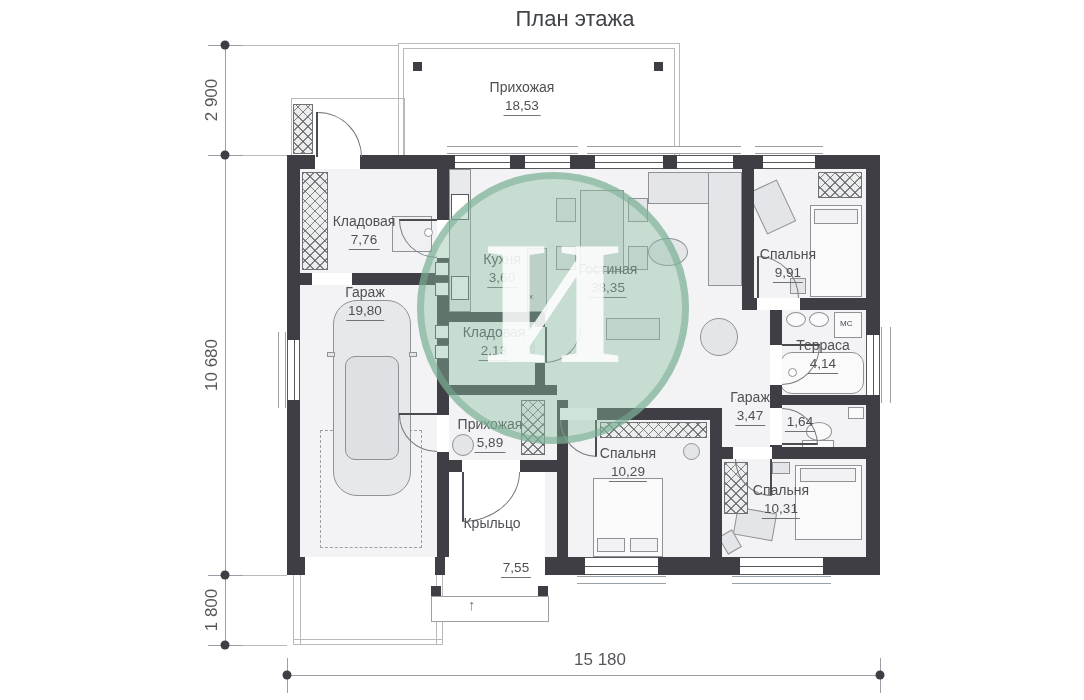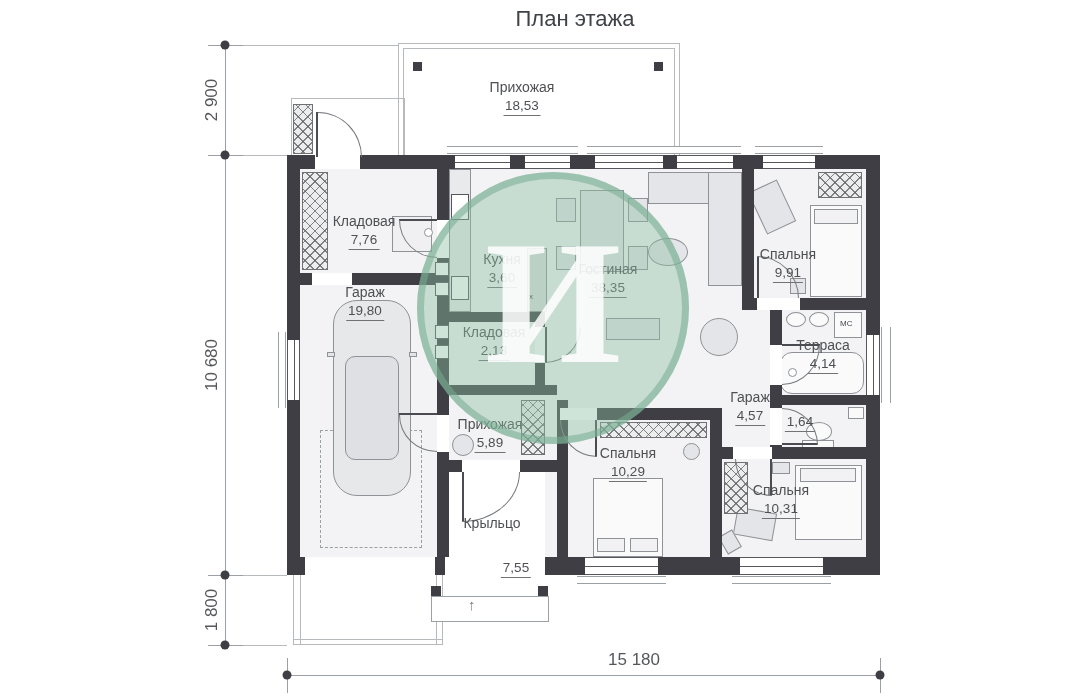--- a/index.html
+++ b/index.html
@@ -256,21 +256,21 @@
   <div class="room-label" style="left:788px;top:245px;">
     <div>Спальня</div>
     <span class="area">9,91</span>
   </div>
   <div class="room-label" style="left:823px;top:336px;">
     <div>Терраса</div>
     <span class="area">4,14</span>
   </div>
   <div class="room-label" style="left:750px;top:388px;">
     <div>Гараж</div>
-    <span class="area">4,57</span>
+    <span class="area">3,47</span>
   </div>
   <div class="room-label" style="left:800px;top:412px;">
     <span class="area">1,64</span>
   </div>
   <div class="room-label" style="left:628px;top:444px;">
     <div>Спальня</div>
     <span class="area">10,29</span>
   </div>
   <div class="room-label" style="left:781px;top:481px;">
     <div>Спальня</div>
@@ -292,15 +292,15 @@
   <div class="line" style="left:226px;top:45px;width:172px;height:1px;"></div>
   <div class="line" style="left:226px;top:155px;width:61px;height:1px;"></div>
   <div class="line" style="left:226px;top:575px;width:61px;height:1px;"></div>
   <div class="line" style="left:226px;top:645px;width:61px;height:1px;"></div>
 
   <div class="dimline" style="left:287px;top:675px;width:593px;height:1px;"></div>
   <div class="tick" style="left:287px;top:658px;width:1px;height:35px;"></div>
   <div class="tick" style="left:880px;top:658px;width:1px;height:35px;"></div>
   <div class="dimdot" style="left:287px;top:675px;"></div>
   <div class="dimdot" style="left:880px;top:675px;"></div>
-  <div class="dim-label horz" style="left:600px;top:660px;margin-left:34px;">15 180</div>
+  <div class="dim-label horz" style="left:600px;top:660px;">15 180</div>
 
 </div>
 
 </body></html>

